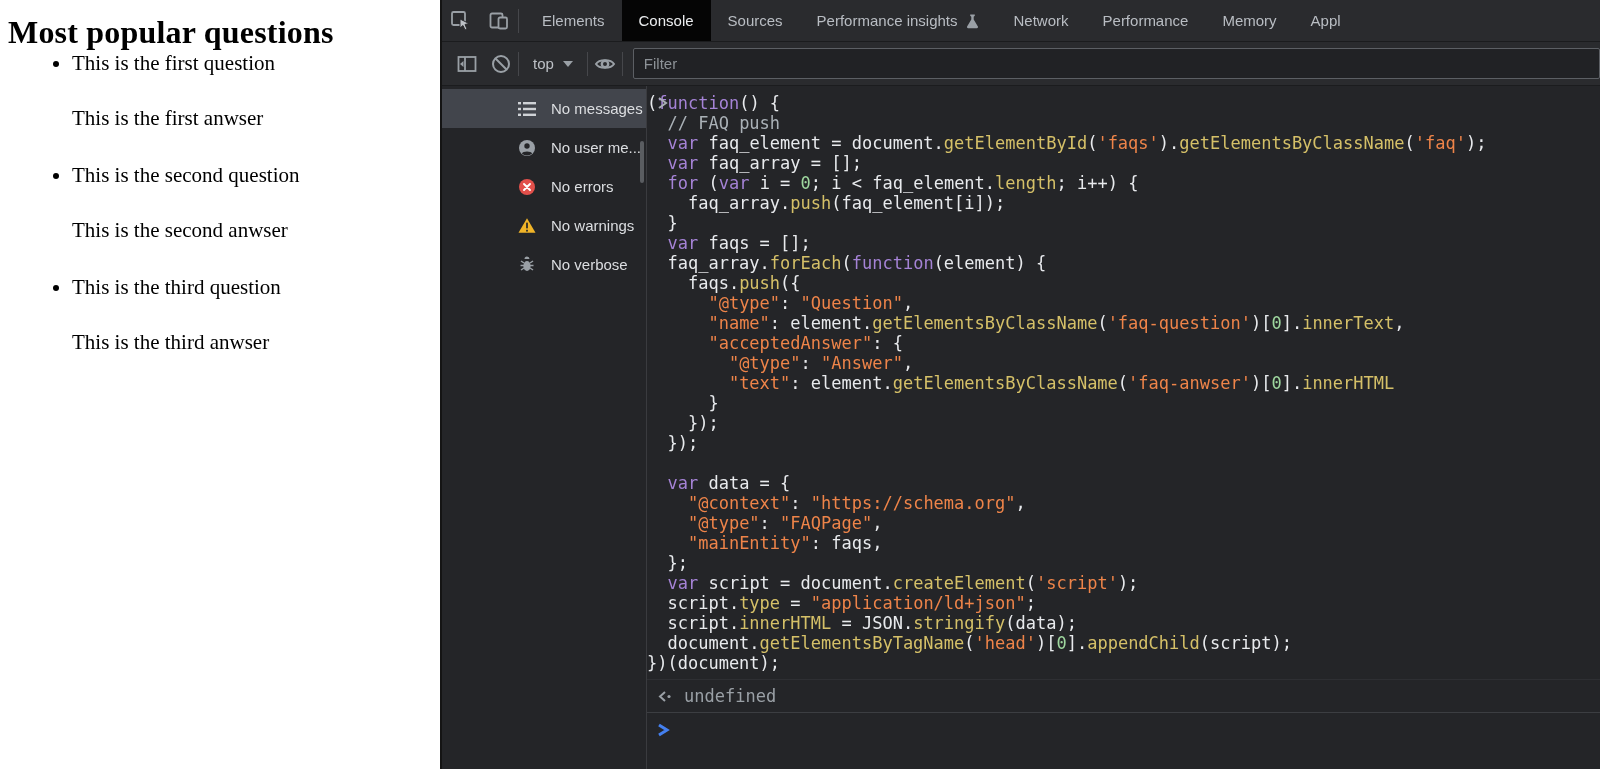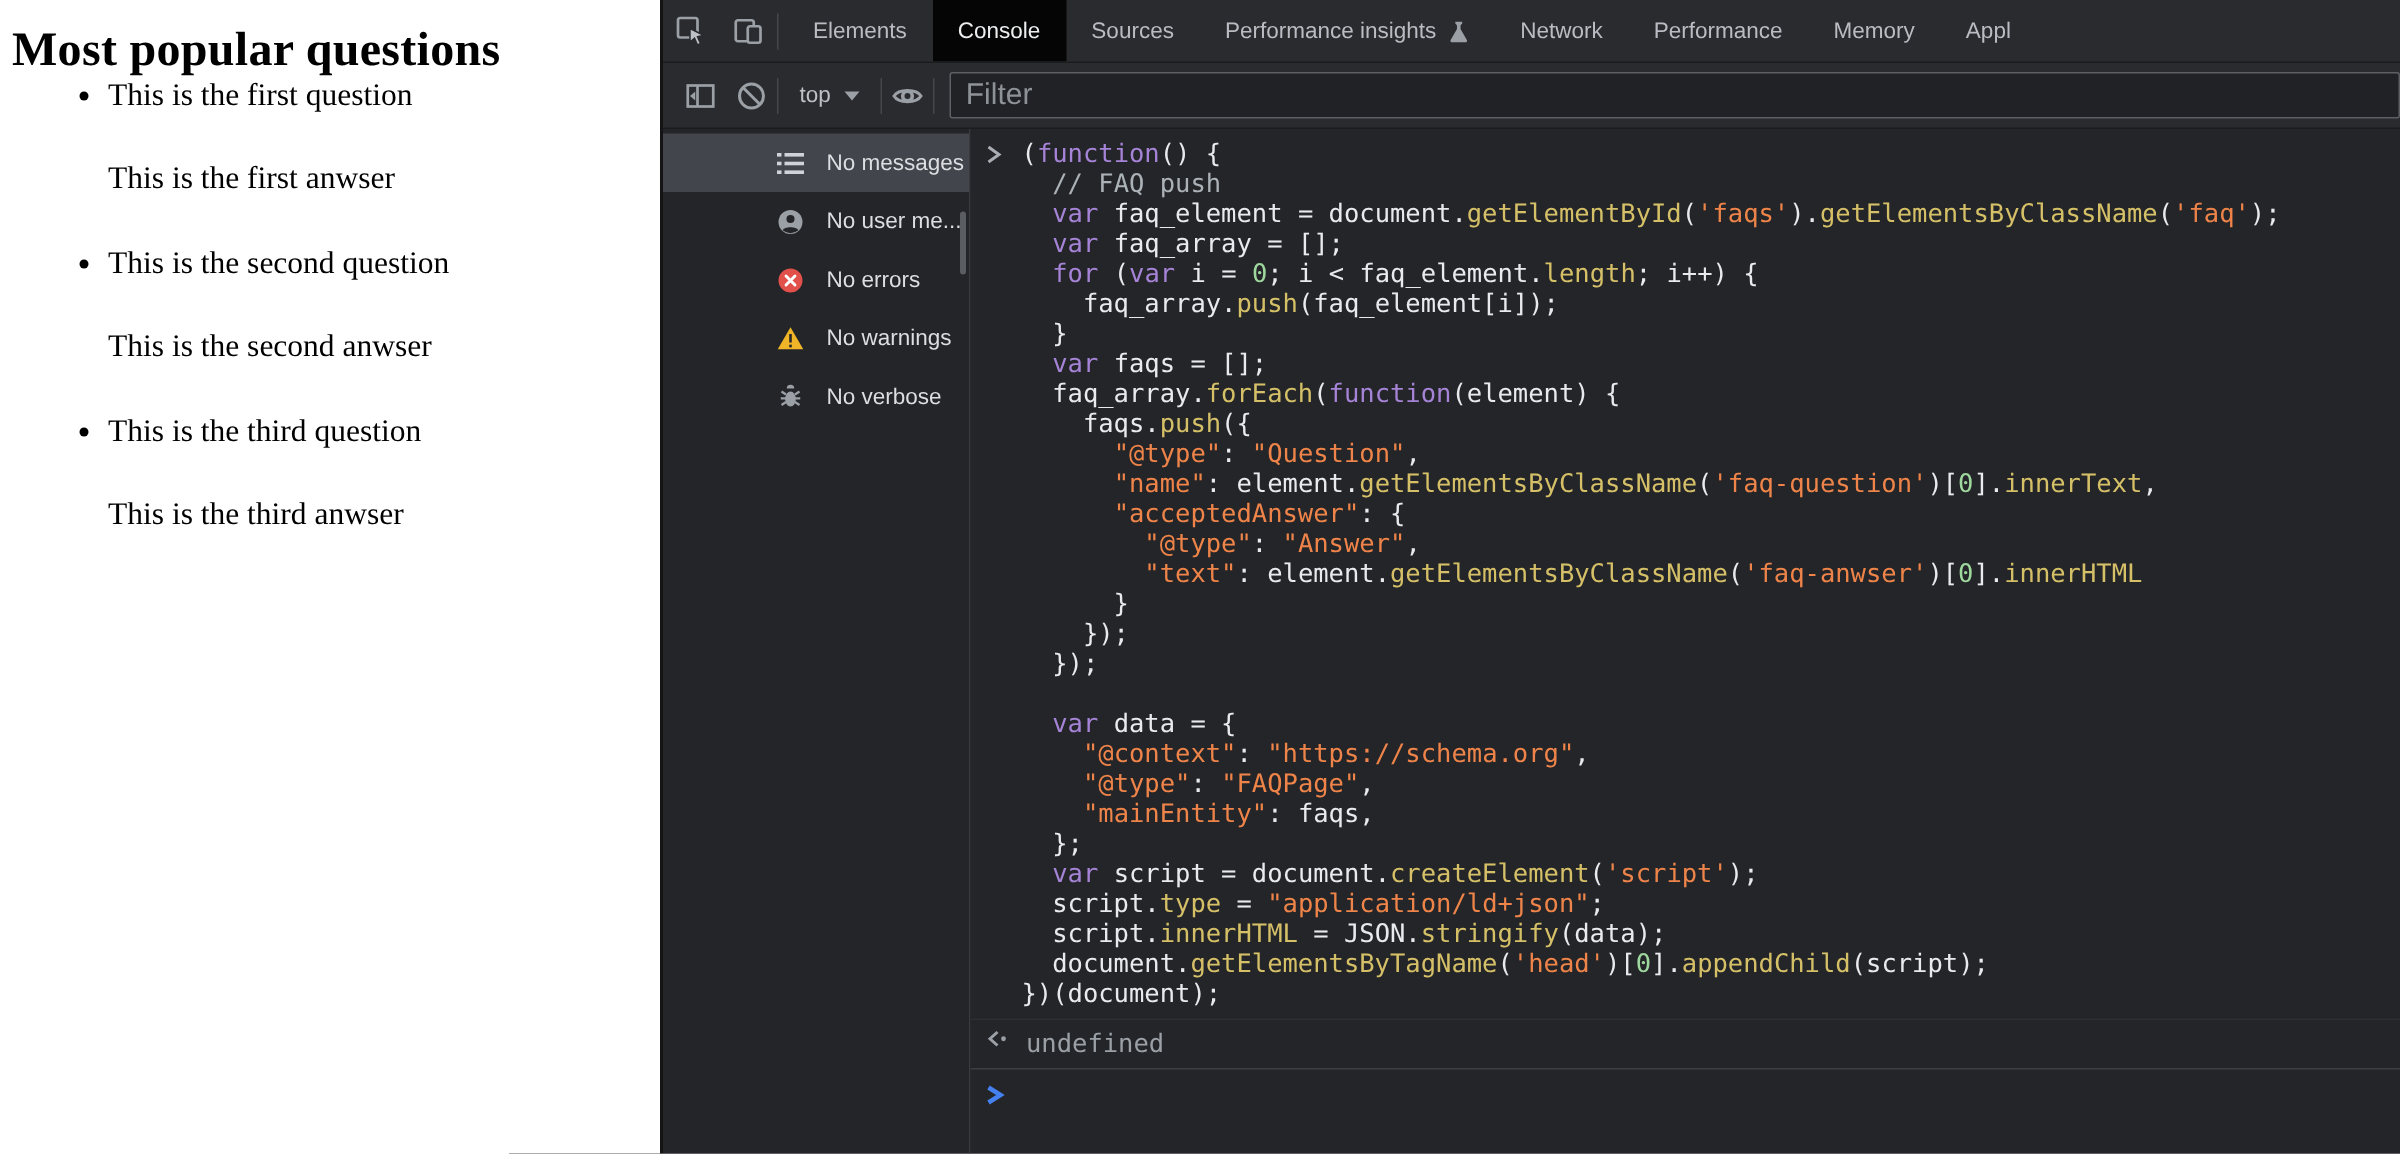--- a/index.html
+++ b/index.html
@@ -30,47 +30,47 @@
 
   
   .toolbar { height:44px; flex:0 0 44px; background:#2a2b2e; display:flex; align-items:center;
              border-bottom:1px solid #1b1c1e; padding-left:8px; }
   .toolbar .icon-btn { width:34px; height:34px; display:flex; align-items:center; justify-content:center; }
   .scope { display:flex; align-items:center; gap:9px; padding:0 14px; color:#bdc1c6; font-size:15px; }
   .caret-down { width:0; height:0; border-left:5px solid transparent; border-right:5px solid transparent;
                 border-top:6px solid #9aa0a6; }
   .filter-wrap { flex:1; display:flex; margin-left:10px; }
   .filter-input { flex:1; height:31px; background:#212225; border:1px solid #5c5f64; border-radius:2px;
-                  color:#ec4899; font-size:20px; padding:0 10px; outline:none; }
+                  color:#ec4899; font-size:15px; padding:0 10px; outline:none; }
   .filter-input::placeholder { color:#8d9297; }
 
   
   .content { flex:1; display:flex; min-height:0; }
   .sidebar { width:205px; flex:0 0 205px; background:#242528; border-right:1px solid #3a3b3f;
              padding-top:3px; position:relative; }
   .side-item { height:39px; display:flex; align-items:center; padding-left:76px; gap:15px;
                color:#dcdee1; font-size:15px; white-space:nowrap; overflow:hidden; }
   .side-item.selected { background:#42454c; }
   .side-item .sicon { width:18px; height:18px; flex:0 0 18px; display:flex; align-items:center; justify-content:center; }
   .side-scroll-thumb { position:absolute; right:2px; top:55px; width:4px; height:42px;
                        background:#5a5d61; border-radius:2px; }
 
   
   .main { flex:1; min-width:0; font-family:"DejaVu Sans Mono", monospace; font-size:17px;
           color:#e8eaed; position:relative; overflow:hidden; background:#242528; }
   .echo { padding:7px 0 6px 0; border-bottom:1px solid #2e2f33; position:relative; }
   .echo .in-chevron { position:absolute; left:10px; top:10px; }
-  .code-line { height:20px; line-height:20px; white-space:pre; padding-left:34px; }
+  .code-line { height:20px; line-height:20px; white-space:pre; }
   .tok-k { color:#a583d6; }
   .tok-s { color:#ee8449; }
   .tok-f { color:#d5c068; }
   .tok-n { color:#9fd89f; }
   .tok-p { color:#e8eaed; }
   .tok-c { color:#aab1b7; }
-  .result-row { display:flex; gap:12px; padding:6px 0 6px 10px;
+  .result-row { display:flex; align-items:center; gap:12px; padding:6px 0 6px 10px;
                 color:#9aa0a6; font-size:17px; }
   .prompt-row { border-top:1px solid #3c3e42; padding:9px 0 0 10px; }
 </style>
 </head>
 <body>
 
 <div class="page">
   <h1>Most popular questions</h1>
   <ul class="faq-list">
     <li>

